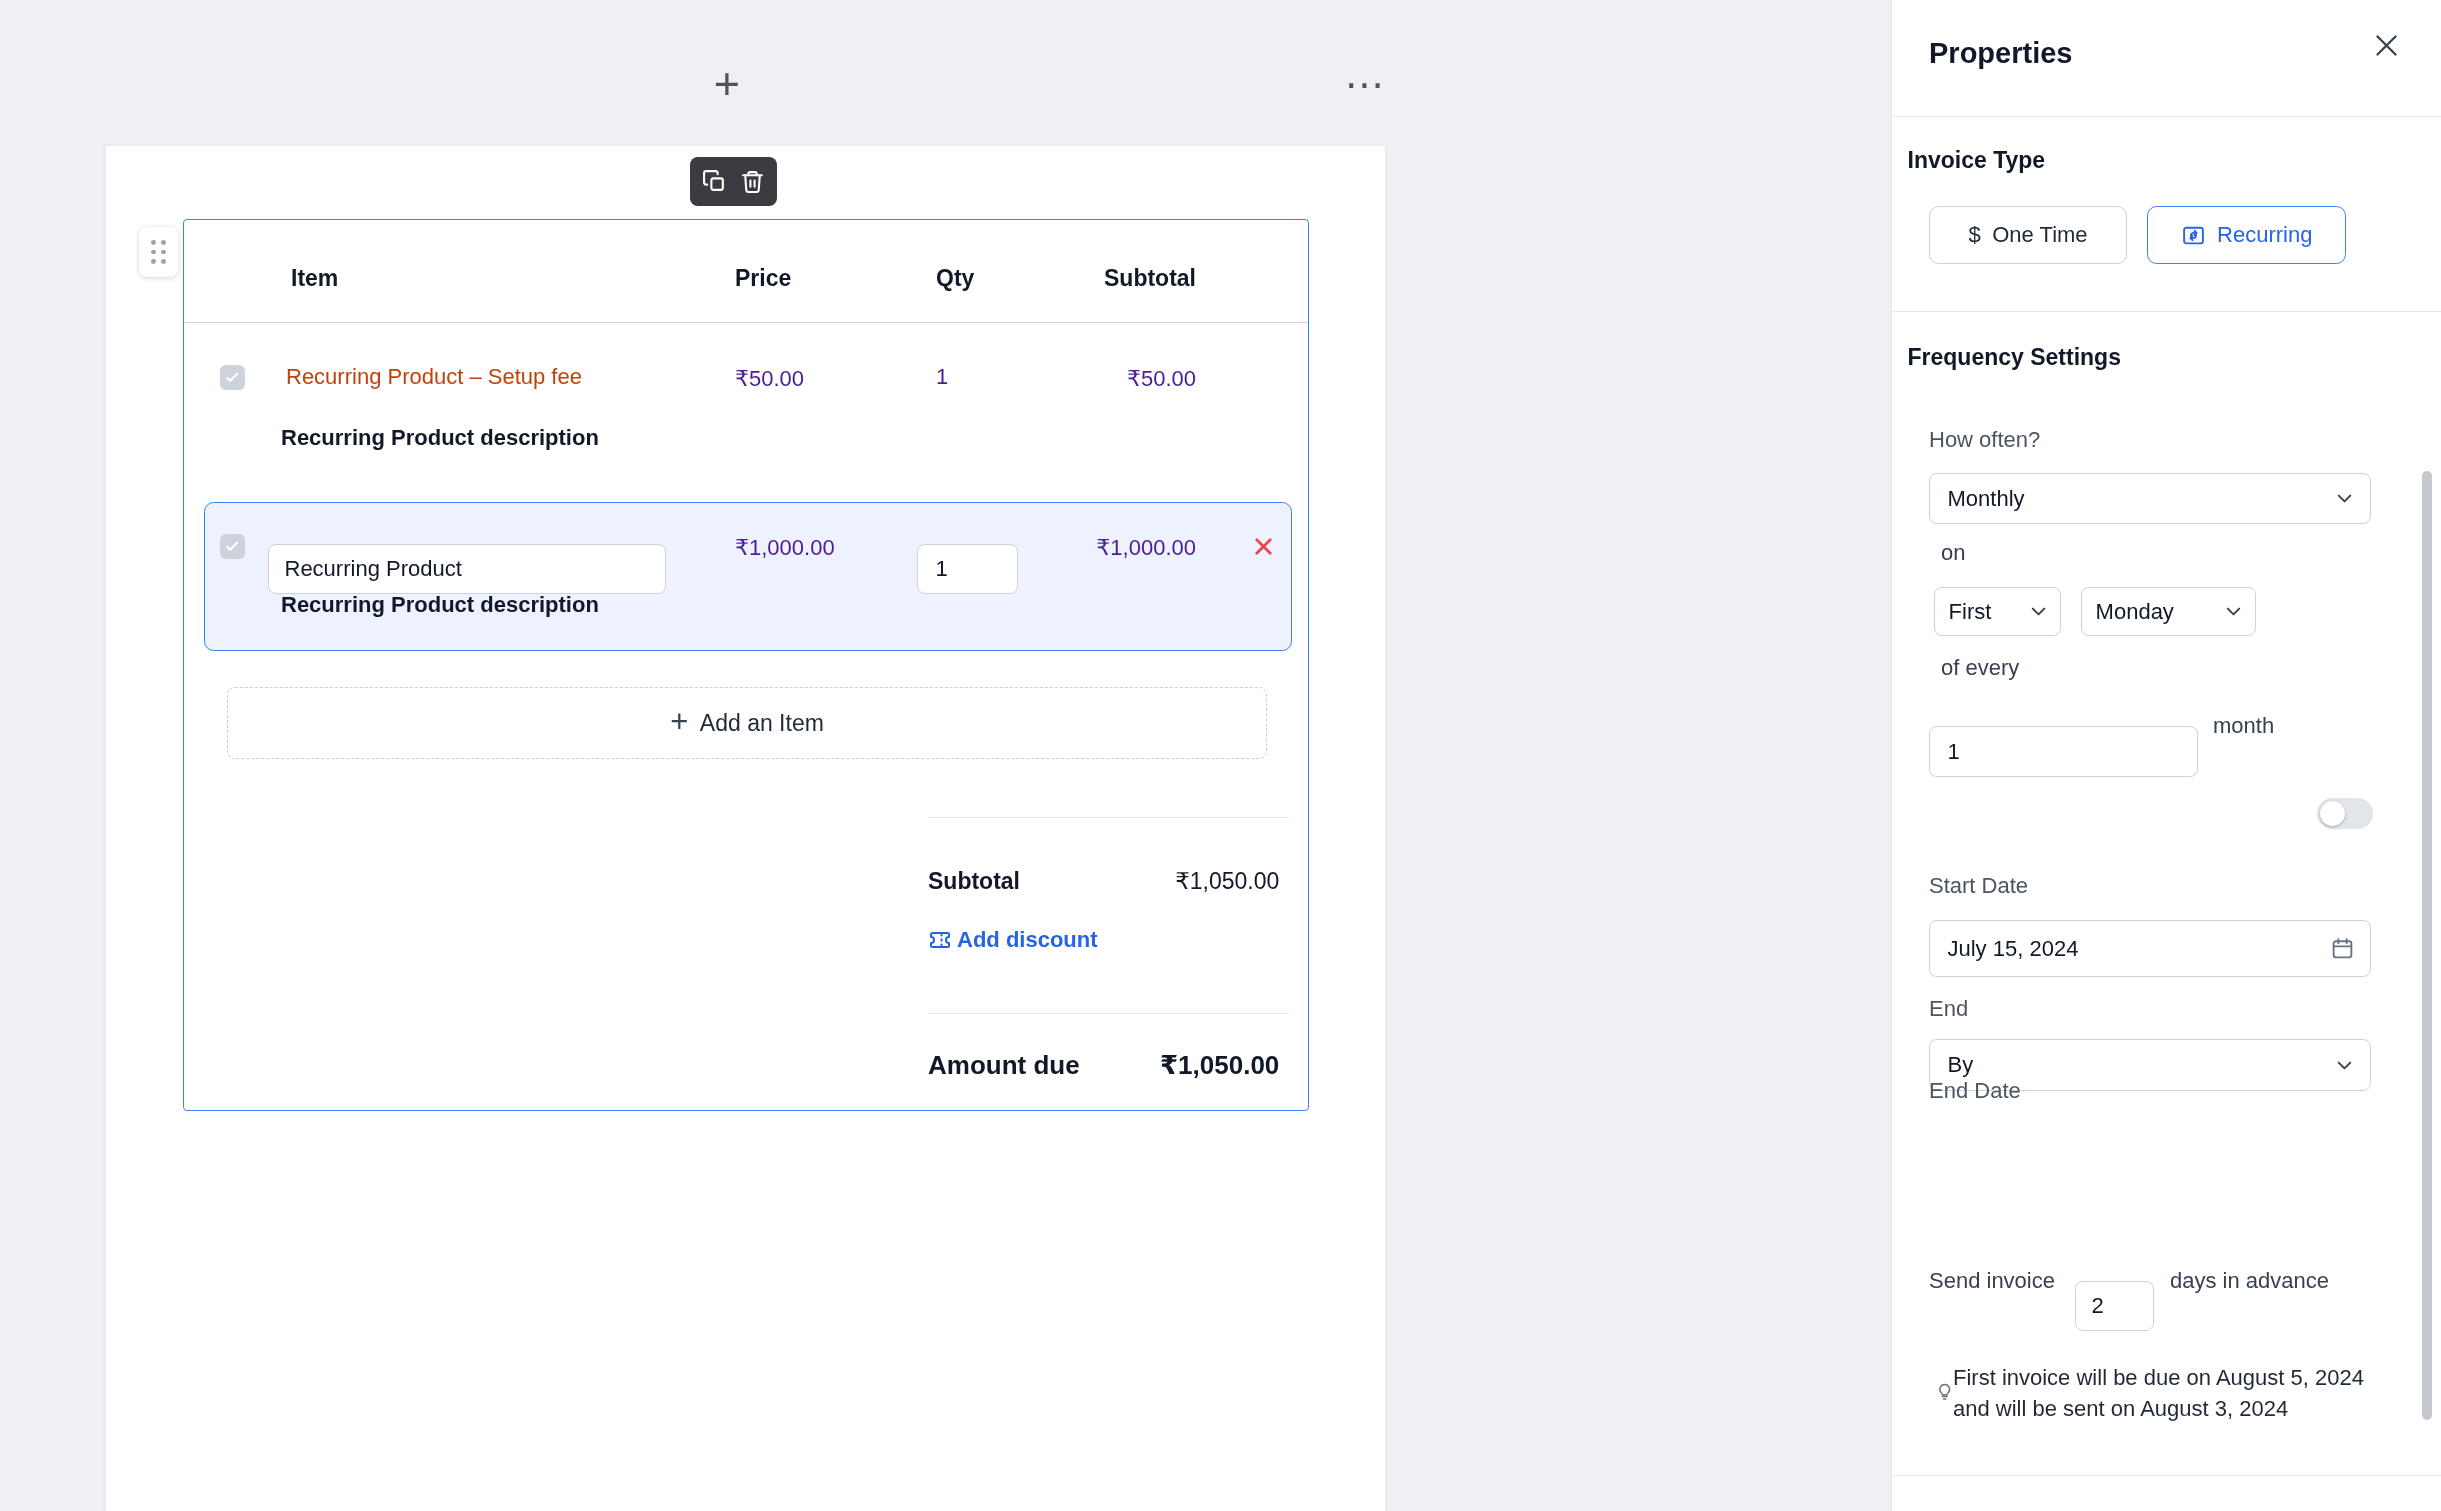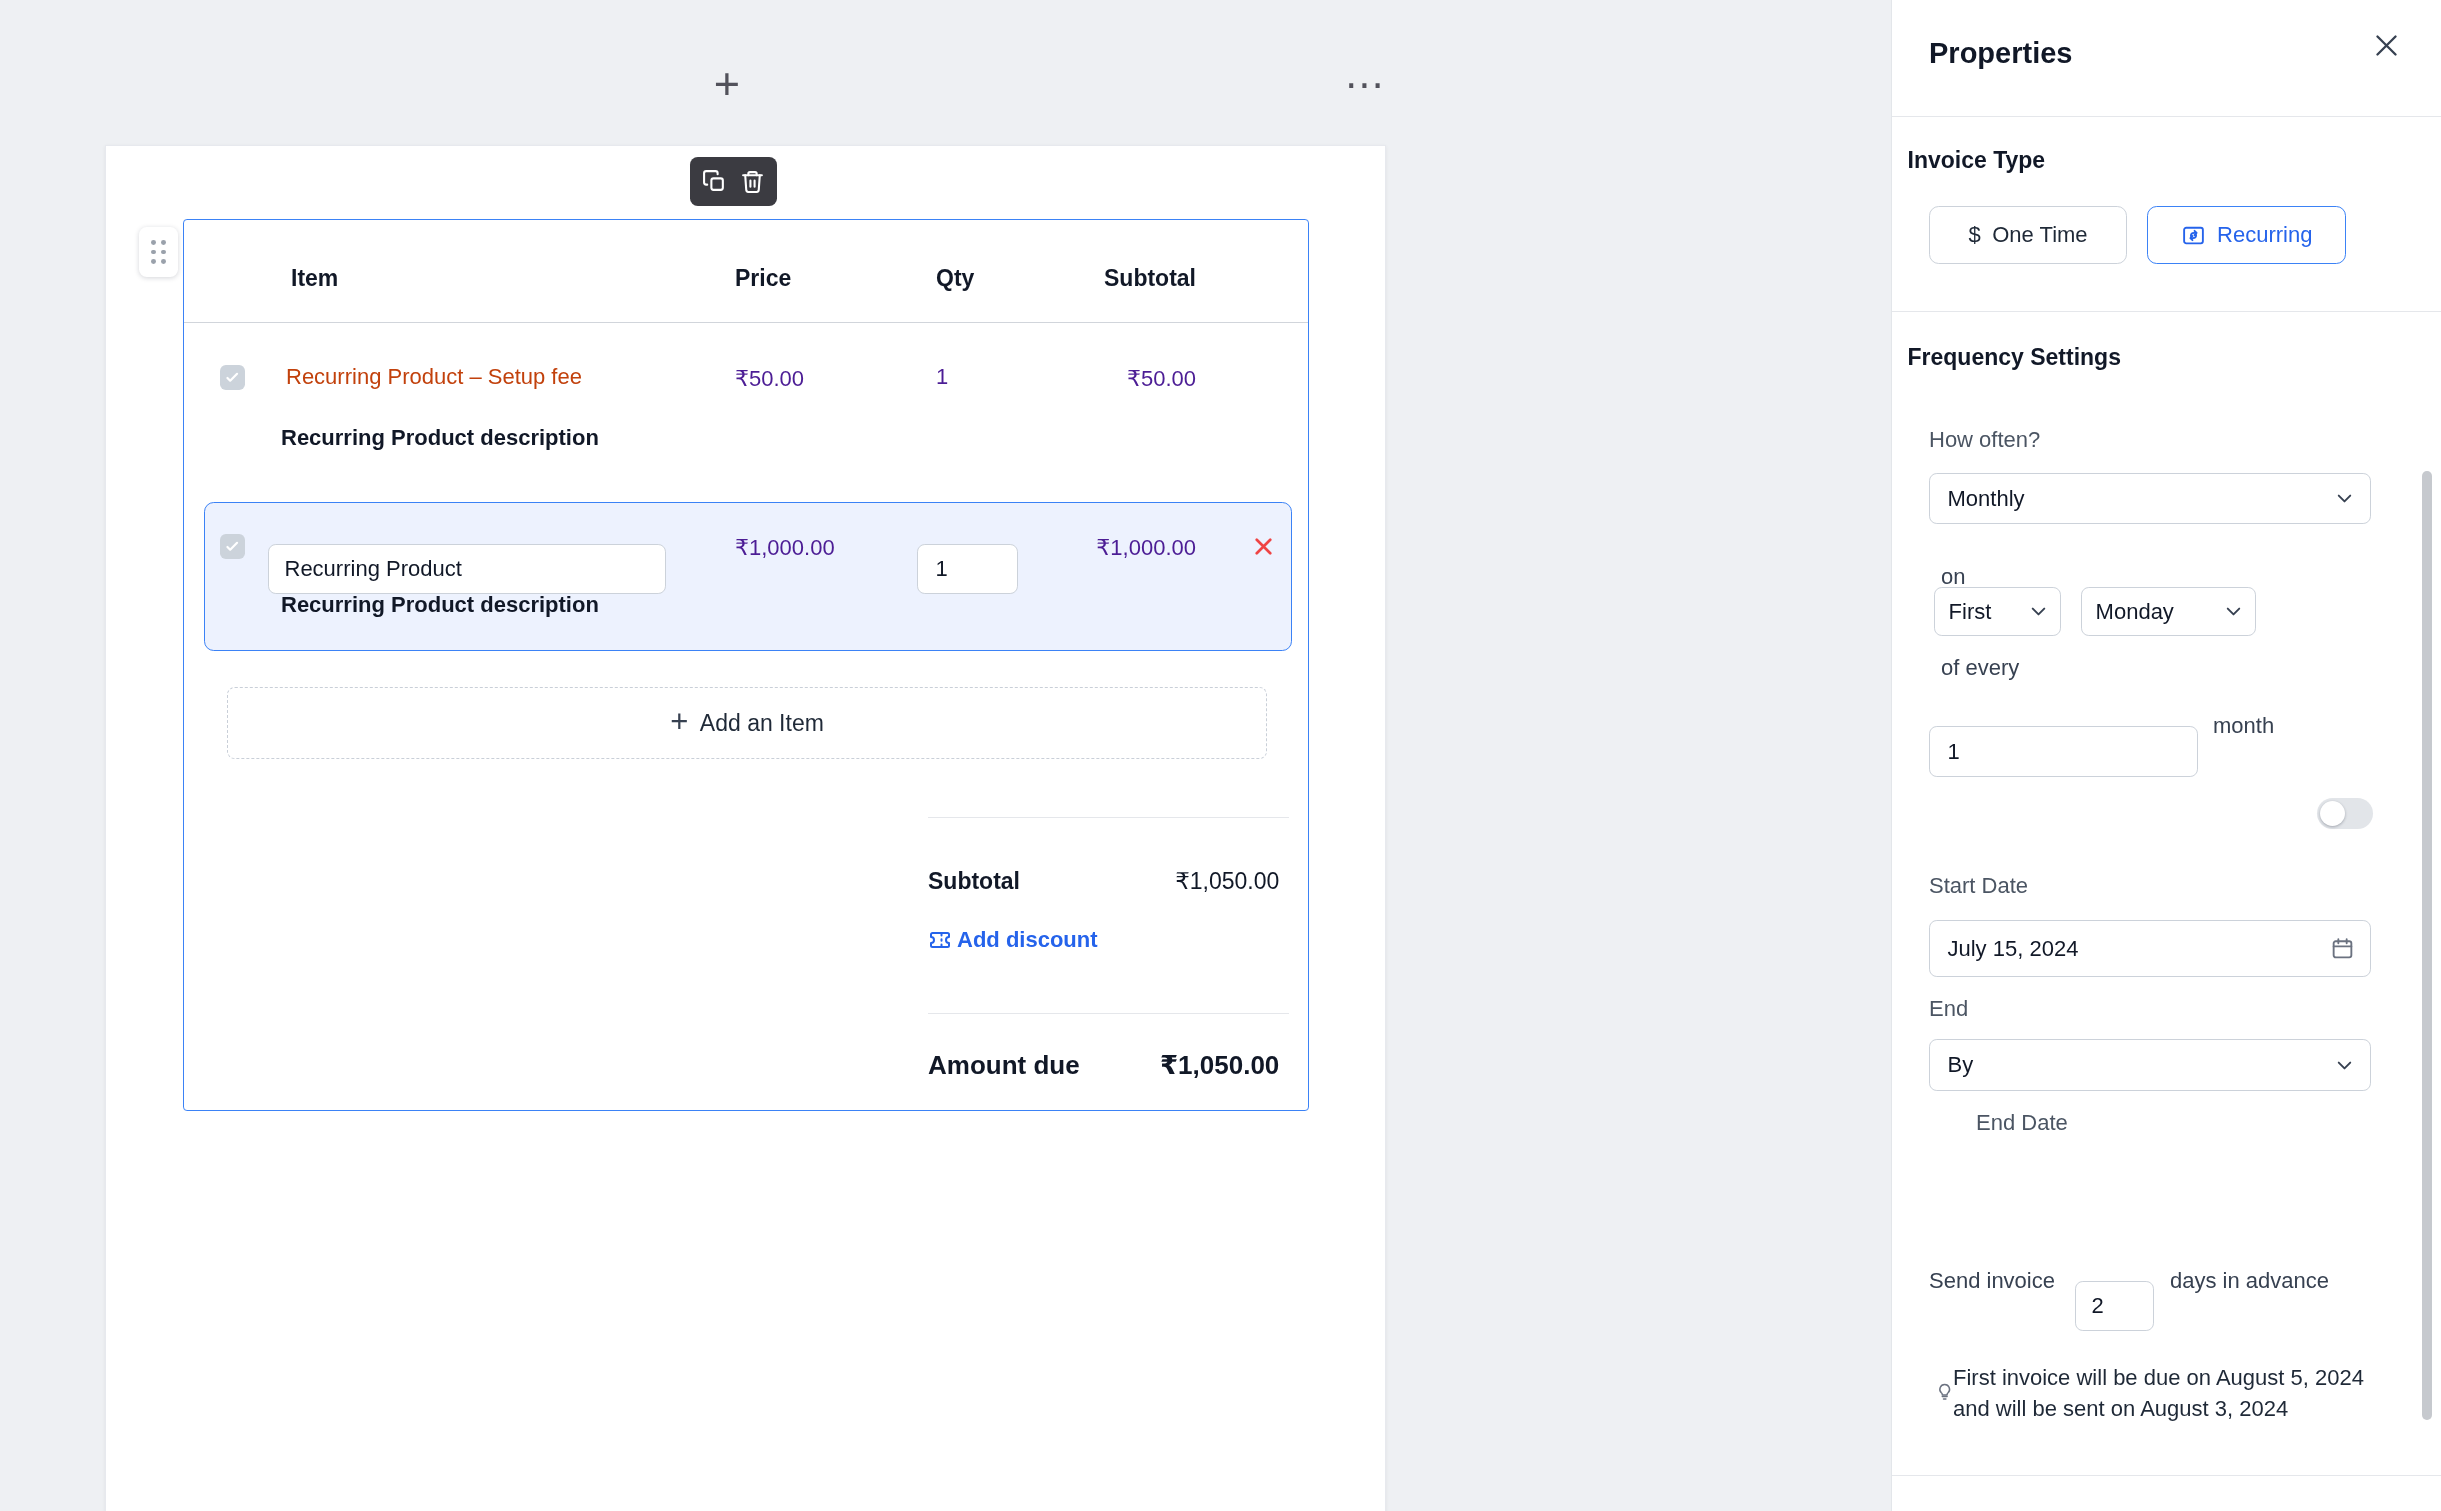--- a/index.html
+++ b/index.html
@@ -231,21 +231,21 @@
   <span class="abs section-label" style="left:15.5px; top:344px;">Frequency Settings</span>
 
   <span class="abs field-label" style="left:37px; top:427px;">How often?</span>
   <div class="abs select" style="left:37px; top:473px; width:442px; height:51px;">
     <span>Monthly</span>
     <svg viewBox="0 0 24 24" fill="none" stroke="#374151" stroke-width="2" stroke-linecap="round" stroke-linejoin="round">
         <path d="M6 9l6 6 6-6"></path>
       </svg>
   </div>
 
-  <span class="abs small-label" style="left:49px; top:540px;margin-top:24px;">on</span>
+  <span class="abs small-label" style="left:49px; top:540px;">on</span>
 
   <div class="abs select" style="left:42px; top:587px; width:127px; height:49px; padding:0 9.7px 0 13.6px;">
     <span>First</span>
     <svg viewBox="0 0 24 24" fill="none" stroke="#374151" stroke-width="2" stroke-linecap="round" stroke-linejoin="round">
         <path d="M6 9l6 6 6-6"></path>
       </svg>
   </div>
   <div class="abs select" style="left:189px; top:587px; width:175px; height:49px; padding:0 9.7px 0 13.6px;">
     <span>Monday</span>
     <svg viewBox="0 0 24 24" fill="none" stroke="#374151" stroke-width="2" stroke-linecap="round" stroke-linejoin="round">
@@ -271,21 +271,21 @@
   </div>
 
   <span class="abs field-label" style="left:37px; top:996px;">End</span>
   <div class="abs select" style="left:37px; top:1039px; width:442px; height:52px;">
     <span>By</span>
     <svg viewBox="0 0 24 24" fill="none" stroke="#374151" stroke-width="2" stroke-linecap="round" stroke-linejoin="round">
         <path d="M6 9l6 6 6-6"></path>
       </svg>
   </div>
 
-  <span class="abs field-label" style="left:37px; top:1110px;margin-left:47px;">End Date</span>
+  <span class="abs field-label" style="left:37px; top:1078px;">End Date</span>
 
   <span class="abs small-label" style="left:37px; top:1268px;">Send invoice</span>
   <input class="abs text-input" style="left: 183px; top: 1257px; width: 79px; height: 50px; padding-left: 15.5px;" value="2">
   <span class="abs small-label" style="left:278px; top:1268px;">days in advance</span>
 
   <span class="abs note-ic" style="left:43px; top:1382px;">
     <svg viewBox="0 0 24 24" fill="none" stroke="#6b7280" stroke-width="1.8" stroke-linecap="round" stroke-linejoin="round">
       <path d="M9 18h6M10.5 21h3"></path>
         <path d="M12 3a6 6 0 0 1 4.2 10.3c-.7.6-1.2 1.4-1.2 2.2v.5h-6v-.5c0-.8-.5-1.6-1.2-2.2A6 6 0 0 1 12 3z"></path>
     </svg>

